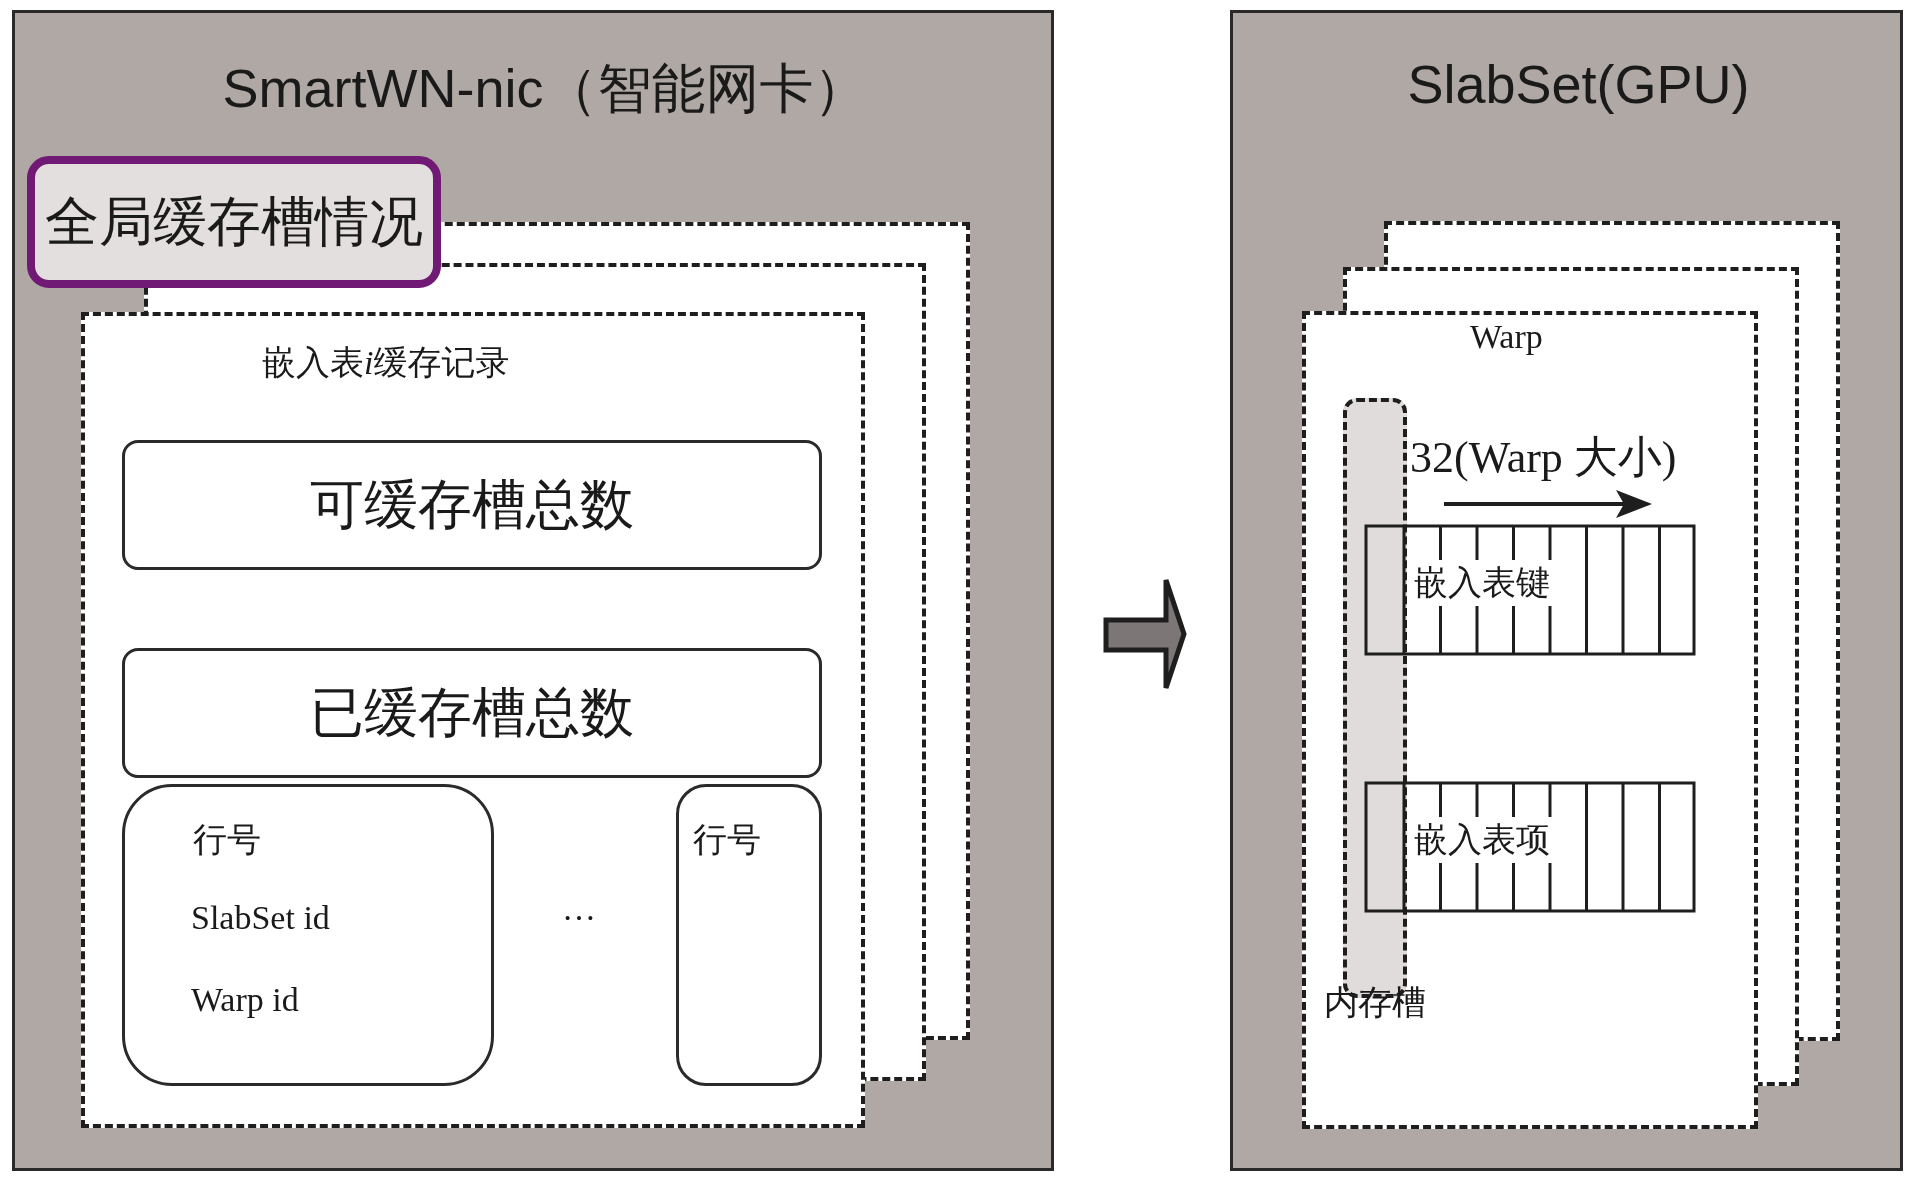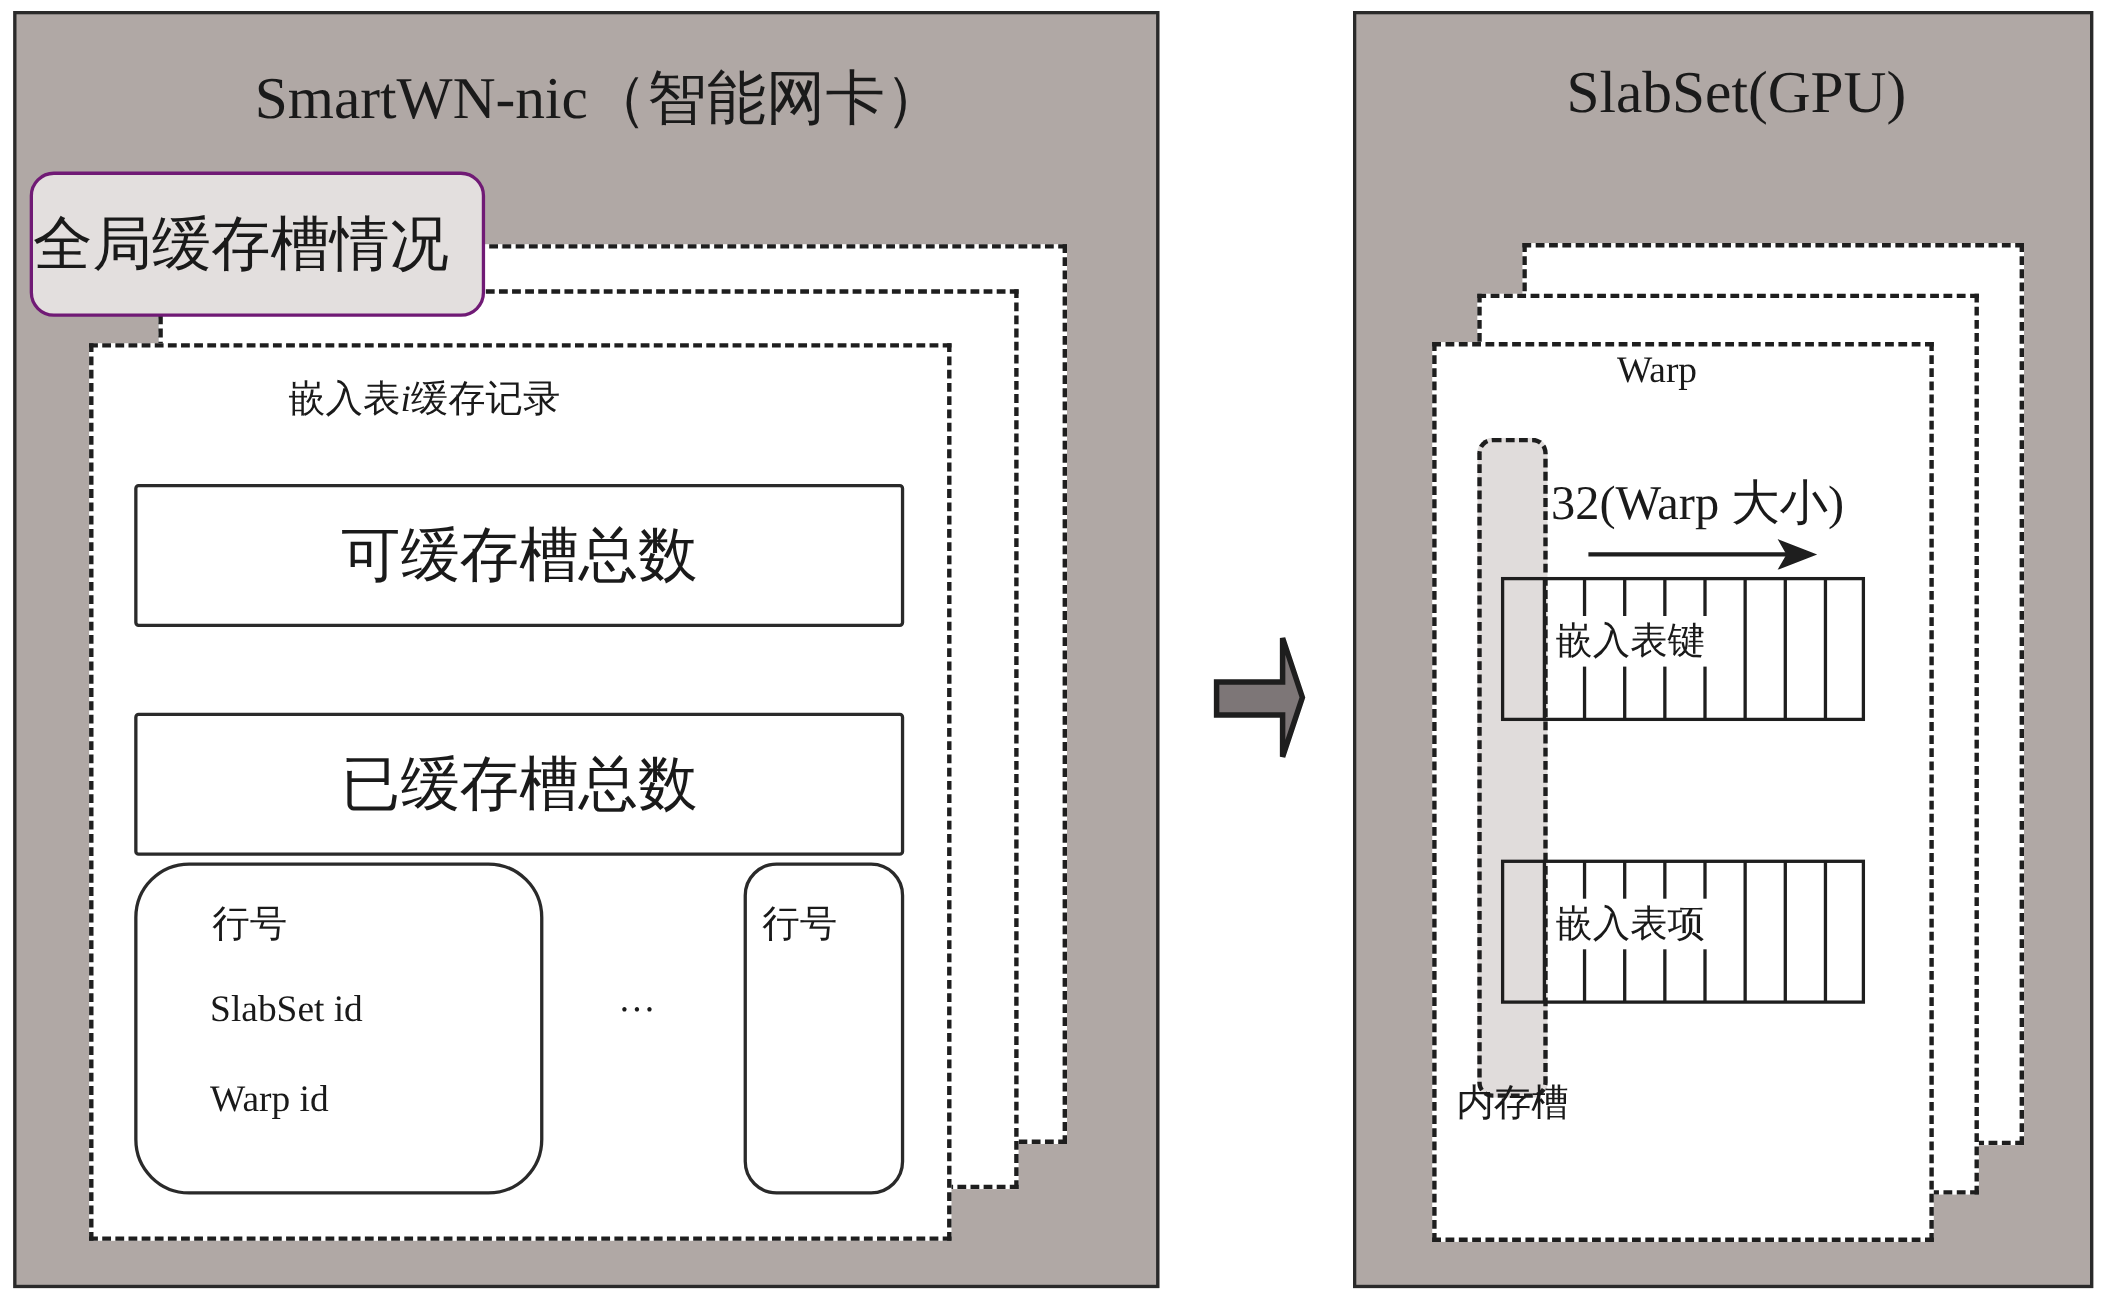--- a/index.html
+++ b/index.html
@@ -2,24 +2,24 @@
 <html><head>
 <meta charset="utf-8">
 <style>
   html, body { margin:0; padding:0; background:#ffffff; }
   body { width:1913px; height:1181px; position:relative; overflow:hidden;
          font-family:"DejaVu Serif","Liberation Serif",serif; color:#1a1a1a; }
   .abs { position:absolute; box-sizing:border-box; }
   .panel { background:#b0a8a5; border:3px solid #2a2a2a; }
   .page { background:#ffffff; border:4px dashed #1e1e1e; }
   .title { position:absolute; left:0; right:0; text-align:center; font-size:54px;
-           font-family:Liberation Serif, serif; letter-spacing:0px;margin-left:24px; }
-  .badge { background:#e3dfde; border:3px solid #701a75; border-radius:22px;
-           display:flex; align-items:center; font-size:54px; }
-  .rbox { background:#ffffff; border:3px solid #2a2a2a; border-radius:4px;
+           font-family:Liberation Sans, sans-serif; letter-spacing:0px;margin-left:24px; }
+  .badge { background:#e3dfde; border:8px solid #701a75; border-radius:22px;
+           display:flex; align-items:center; justify-content:center; font-size:54px; }
+  .rbox { background:#ffffff; border:3px solid #2a2a2a; border-radius:16px;
           display:flex; align-items:center; justify-content:center; font-size:54px; }
   .label { position:absolute; font-size:34px; white-space:nowrap; }
   .serif { font-family:"Liberation Serif","DejaVu Serif",serif; }
   .slotcol { background:#e0dcdb; border:4px dashed #1e1e1e; border-radius:14px; }
 </style>
 </head>
 <body>
 
 <div class="abs panel" style="left:12px; top:10px; width:1042px; height:1161px;">
   <div class="title" style="top:40px;">SmartWN-nic（智能网卡）</div>

